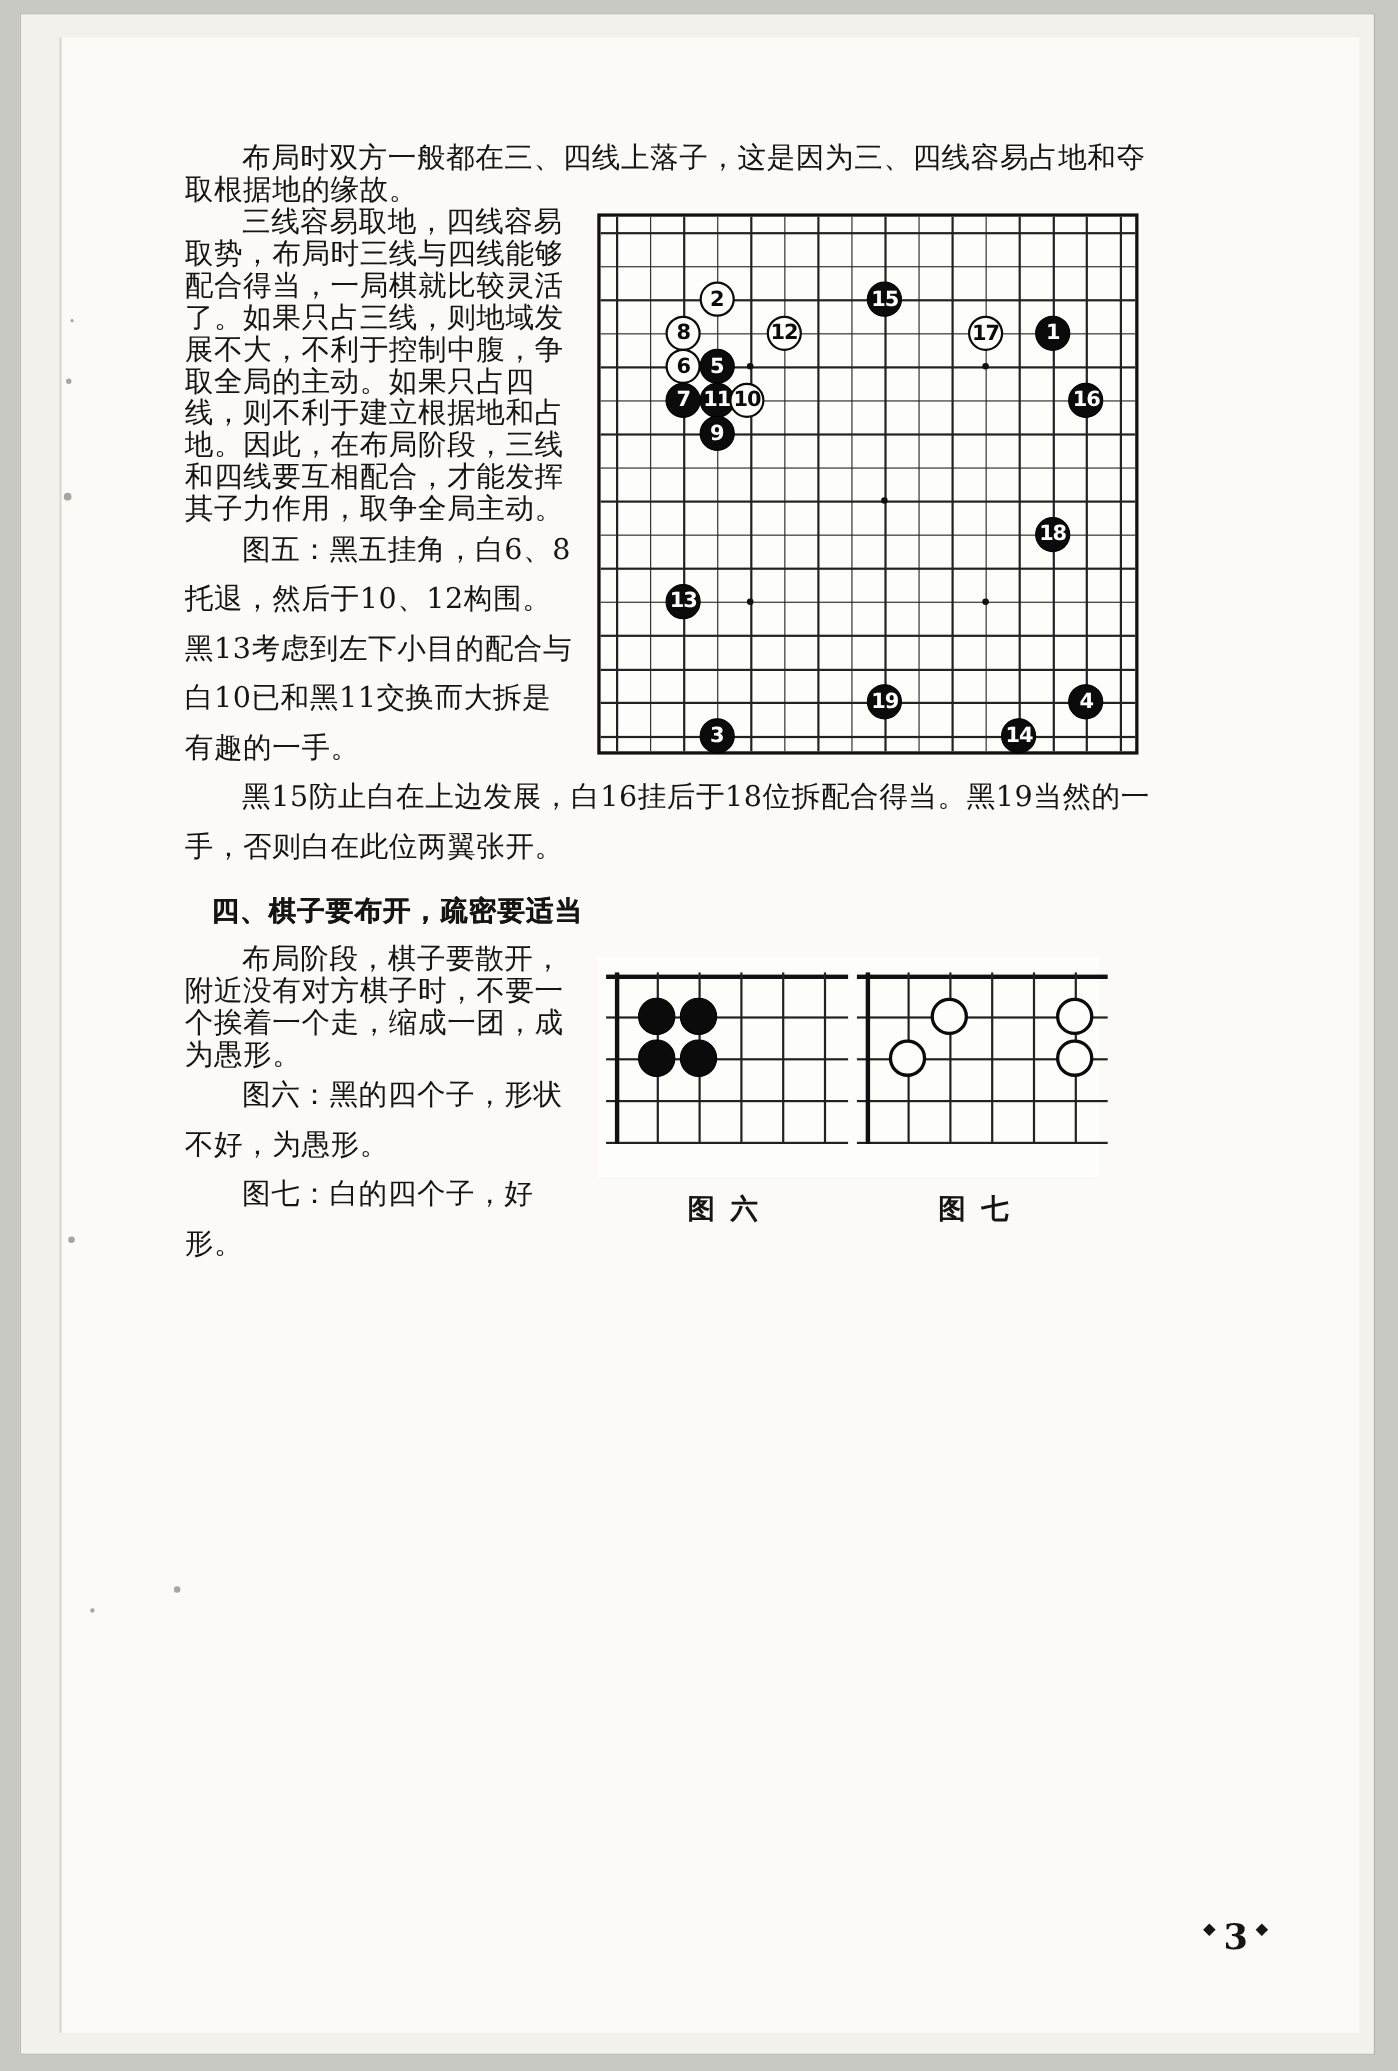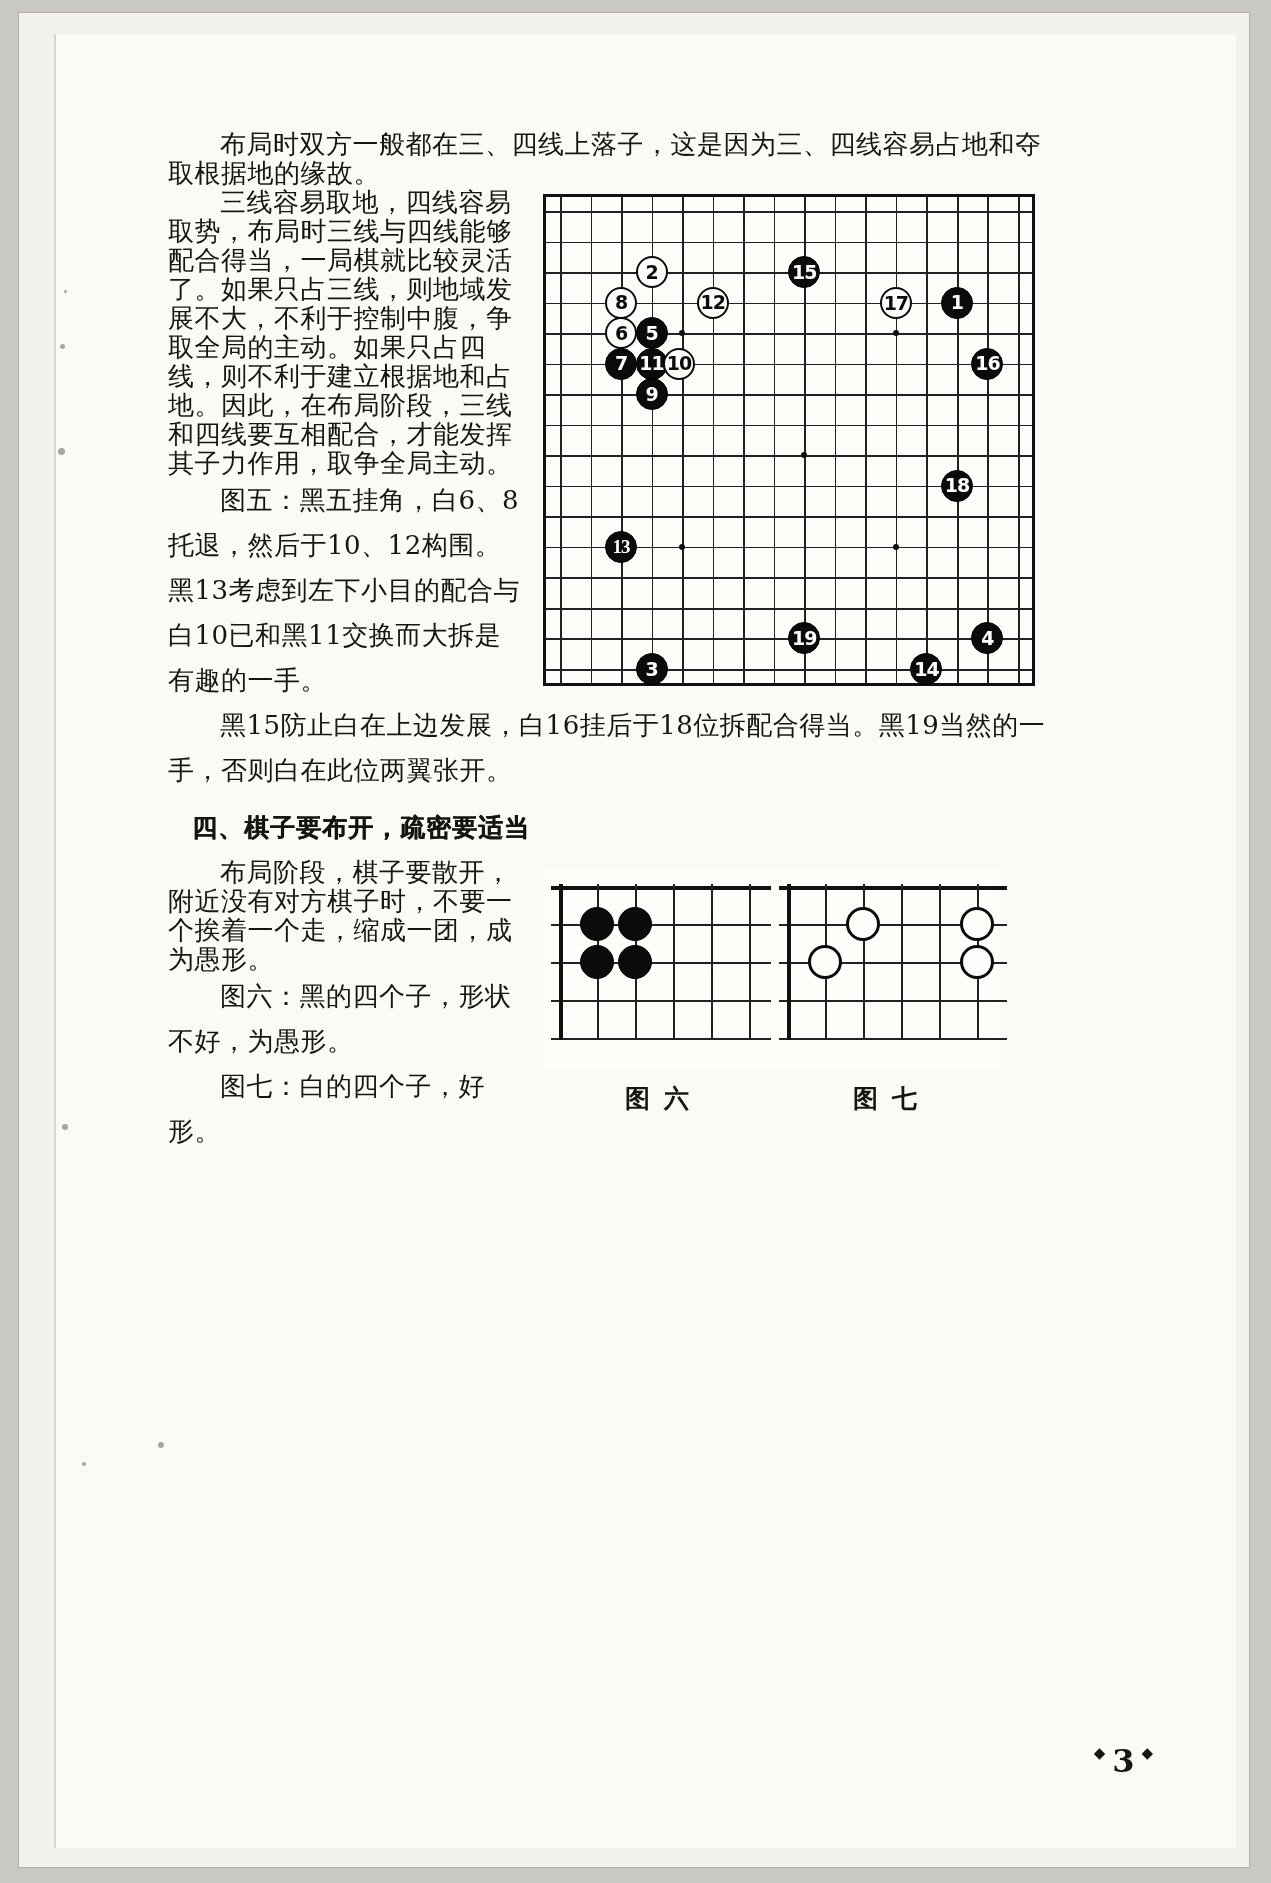--- a/index.html
+++ b/index.html
@@ -196,21 +196,21 @@
           <div class="stone w" style="left: 349.867px; top: 106px;">17</div>
           <div class="stone b" style="left: 410.933px; top: 105.6px;">1</div>
           <div class="stone w" style="left: 75.0667px; top: 136.133px;">6</div>
           <div class="stone b" style="left: 105.6px; top: 136.133px;">5</div>
           <div class="stone b" style="left: 75.0667px; top: 166.667px;">7</div>
           <div class="stone b" style="left: 105.6px; top: 166.667px;">11</div>
           <div class="stone w" style="left: 133px; top: 166.667px;">10</div>
           <div class="stone b" style="left: 441.467px; top: 166.667px;">16</div>
           <div class="stone b" style="left: 105.6px; top: 197.2px;">9</div>
           <div class="stone b" style="left: 410.933px; top: 288.8px;">18</div>
-          <div class="stone b" style="left: 75.0667px; top: 349.867px; font-family: Liberation Serif, serif;">13</div>
+          <div class="stone b" style="left: 75.0667px; top: 349.867px;">13</div>
           <div class="stone b" style="left: 258.267px; top: 441.467px;">19</div>
           <div class="stone b" style="left: 441.467px; top: 441.467px;">4</div>
           <div class="stone b" style="left: 380.4px; top: 472px;">14</div>
           <div class="stone b" style="left: 105.6px; top: 472px;">3</div>
         </div>
     </div>
 
     <p class="body">三线容易取地，四线容易取势，布局时三线与四线能够配合得当，一局棋就比较灵活了。如果只占三线，则地域发展不大，不利于控制中腹，争取全局的主动。如果只占四线，则不利于建立根据地和占地。因此，在布局阶段，三线和四线要互相配合，才能发挥其子力作用，取争全局主动。</p>
     <p class="narrow">图五：黑五挂角，白6、8托退，然后于10、12构围。黑13考虑到左下小目的配合与白10已和黑11交换而大拆是有趣的一手。</p>
     <p class="narrow">黑15防止白在上边发展，白16挂后于18位拆配合得当。黑19当然的一手，否则白在此位两翼张开。</p>

